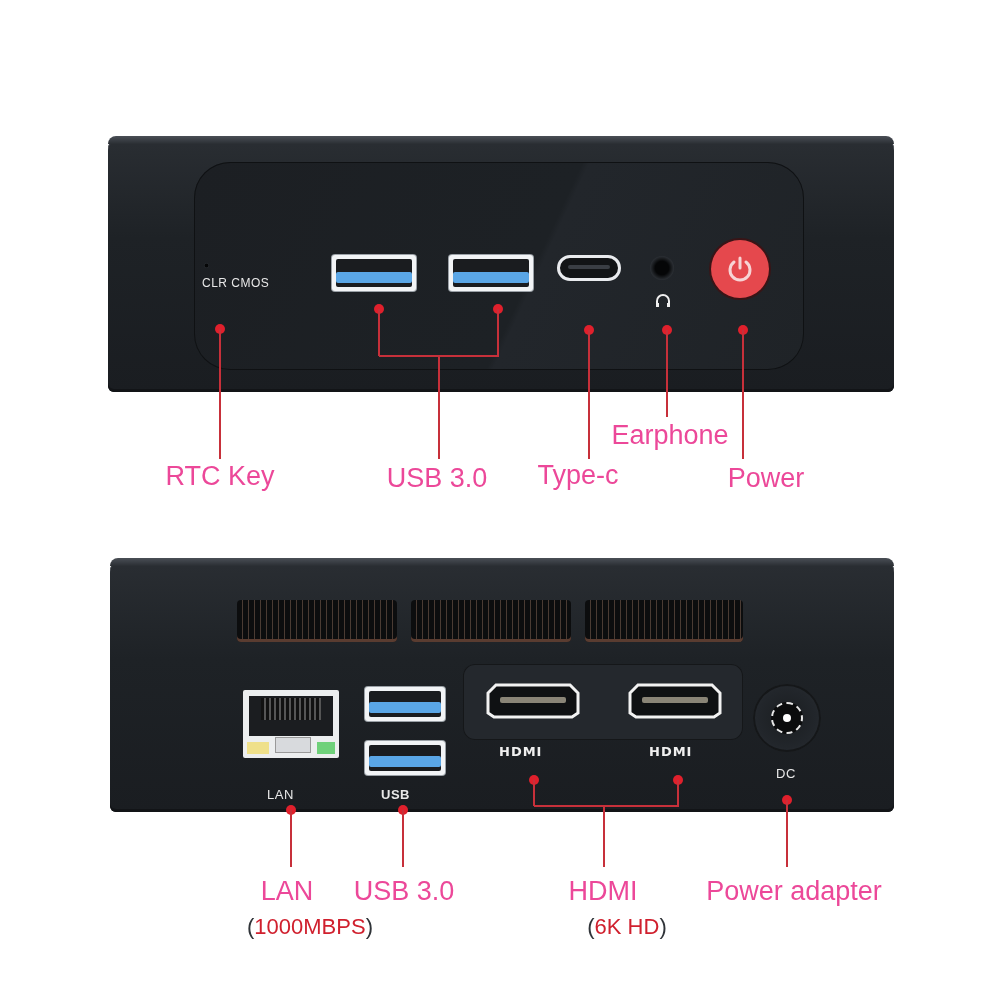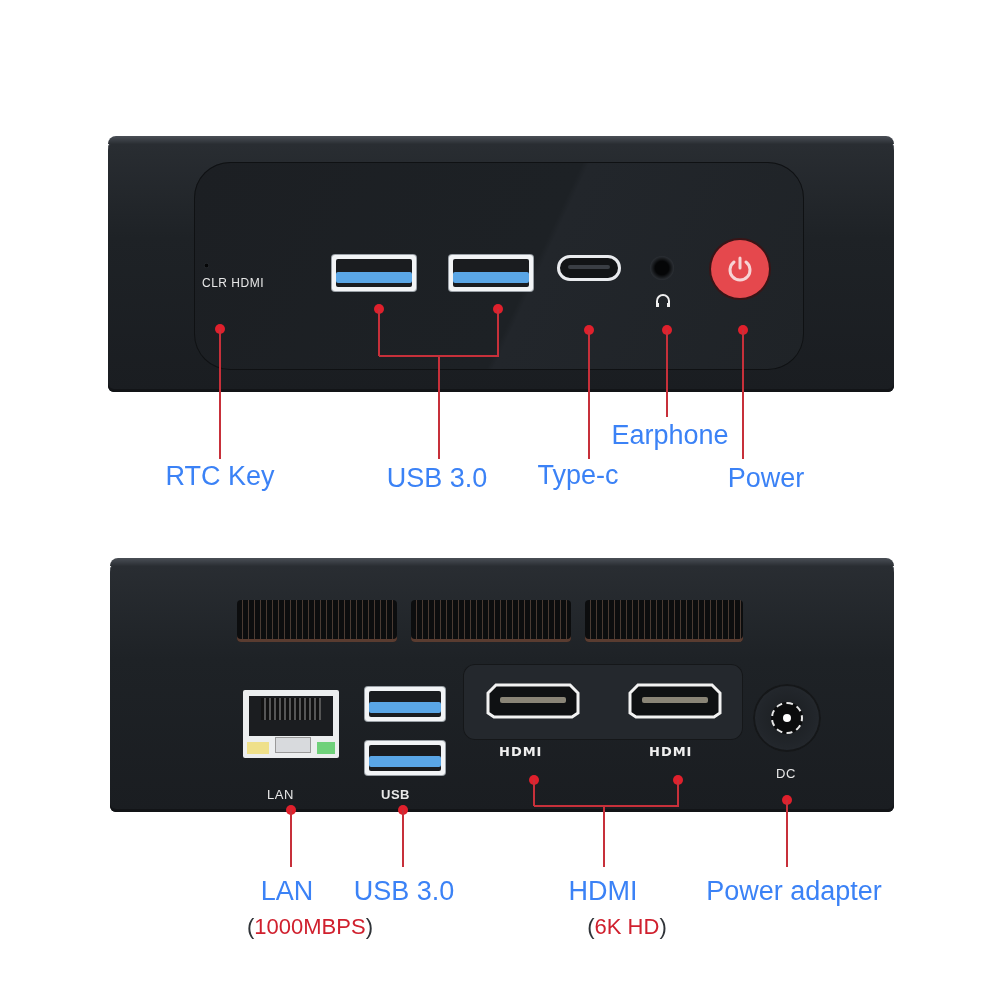--- a/index.html
+++ b/index.html
@@ -39,33 +39,33 @@
   .hdmi { position:absolute; }
   .hdmi-logo { position:absolute; color:#f0f0f0; font-family:"DejaVu Sans", sans-serif; font-weight:bold; font-size:13px; letter-spacing:1px; }
 
   .dc-ring { position:absolute; border-radius:50%; background:radial-gradient(circle,#1a1d20 0%,#22262b 60%,#2c3036 100%); box-shadow: inset 0 0 0 2px #151719; }
 
   
   .dot { position:absolute; width:10px; height:10px; margin-left:-5px; margin-top:-5px; border-radius:50%; background:#e0202c; }
   .vline { position:absolute; width:2px; margin-left:-1px; background:#c7303a; }
   .hline { position:absolute; height:2px; margin-top:-1px; background:#c7303a; }
 
-  .label { position:absolute; color:#3b82f6; font-family:"Liberation Sans", sans-serif; font-size:27px; white-space:nowrap; transform:translateX(-50%); }
+  .label { position:absolute; color:#ec4899; font-family:"Liberation Sans", sans-serif; font-size:27px; white-space:nowrap; transform:translateX(-50%); }
   .sublabel { position:absolute; color:#2f3338; font-family:"Liberation Sans", sans-serif; font-size:22px; white-space:nowrap; transform:translateX(-50%);margin-left:24px; }
   .sublabel .red { color:#d0202e; }
 </style>
 </head>
 <body>
 
 <div class="device" style="left:108px; top:136px; width:786px; height:256px;">
   <div class="front-panel" style="left:86px; top:26px; width:610px; height:208px;"></div>
 </div>
 
 <div class="abs jack" style="left:204px; top:263px; width:5px; height:5px;"></div>
-<div class="abs silk" style="left:202px; top:276px;">CLR HDMI</div>
+<div class="abs silk" style="left:202px; top:276px;">CLR CMOS</div>
 
 <div class="usb-a" style="left:332px; top:255px; width:84px; height:36px;">
   <div class="inner"></div>
     <div class="tongue" style="top:17px;"></div>
 </div>
 <div class="usb-a" style="left:449px; top:255px; width:84px; height:36px;">
   <div class="inner"></div>
     <div class="tongue" style="top:17px;"></div>
 </div>
 

